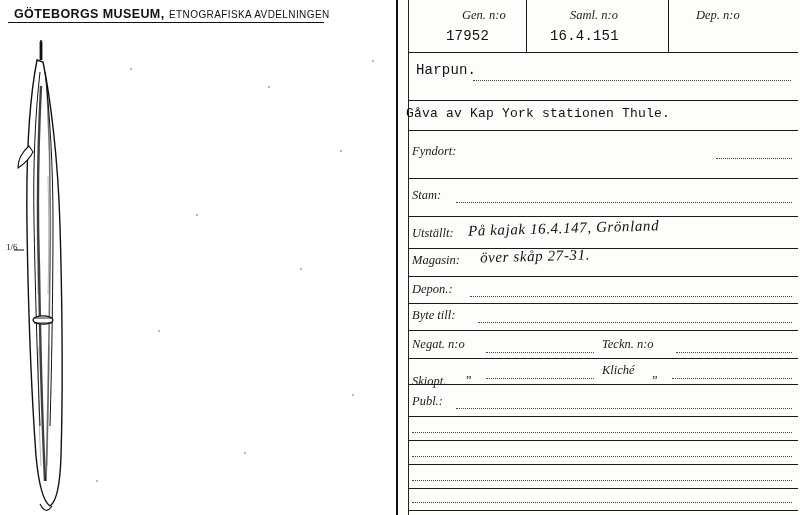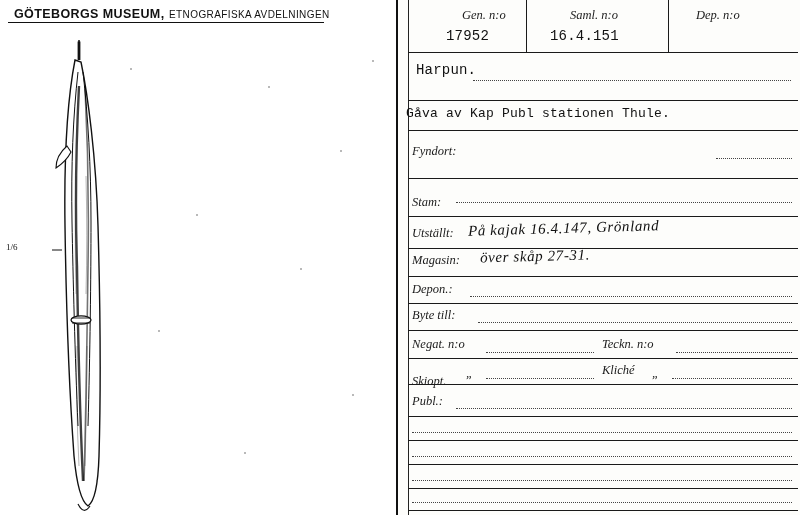--- a/index.html
+++ b/index.html
@@ -58,21 +58,20 @@
   }
 
   
   .drawing {
     position: absolute;
     left: 0;
     top: 26px;
     width: 396px;
     height: 489px;
     overflow: hidden;
-    padding-left: 38px;
   }
   .scale-label {
     position: absolute;
     left: 6px;
     top: 216px;
     font-size: 9px;
     font-family: "Liberation Serif", serif;
   }
 
   
@@ -231,28 +230,28 @@
     <div class="lbl" style="left:172px; top:8px;">Saml. n:o</div>
     <div class="typed big" style="left:152px; top:28px;">16.4.151</div>
 
     <div class="lbl" style="left:298px; top:8px;">Dep. n:o</div>
     <div class="typed big" style="left:298px; top:28px;"></div>
 
     <div class="typed big" style="left:18px; top:62px;">Harpun.</div>
     <div class="dotfill" style="left:75px; top:80px; width:318px;"></div>
     <div class="hline" style="top:100px;"></div>
 
-    <div class="typed" style="left:8px; top:106px;">Gåva av Kap Publ stationen Thule.</div>
+    <div class="typed" style="left:8px; top:106px;">Gåva av Kap York stationen Thule.</div>
     <div class="hline" style="top:130px;"></div>
 
     <div class="lbl" style="left:14px; top:144px;">Fyndort:</div>
     <div class="dotfill" style="left:318px; top:158px; width:76px;"></div>
     <div class="hline" style="top:178px;"></div>
 
-    <div class="lbl" style="left:14px; top:195px;text-align:right;">Stam:</div>
+    <div class="lbl" style="left:14px; top:188px;text-align:right;">Stam:</div>
     <div class="dotfill" style="left:58px; top:202px; width:336px;"></div>
     <div class="typed" style="left:58px; top:188px;"></div>
     <div class="hline" style="top:216px;"></div>
 
     <div class="lbl" style="left:14px; top:226px;">Utställt:</div>
     <div class="hand" style="left:70px; top:220px;">På kajak 16.4.147, Grönland</div>
     <div class="hline" style="top:248px;"></div>
 
     <div class="lbl" style="left:14px; top:253px;">Magasin:</div>
     <div class="hand" style="left:82px; top:248px;">över skåp 27-31.</div>

